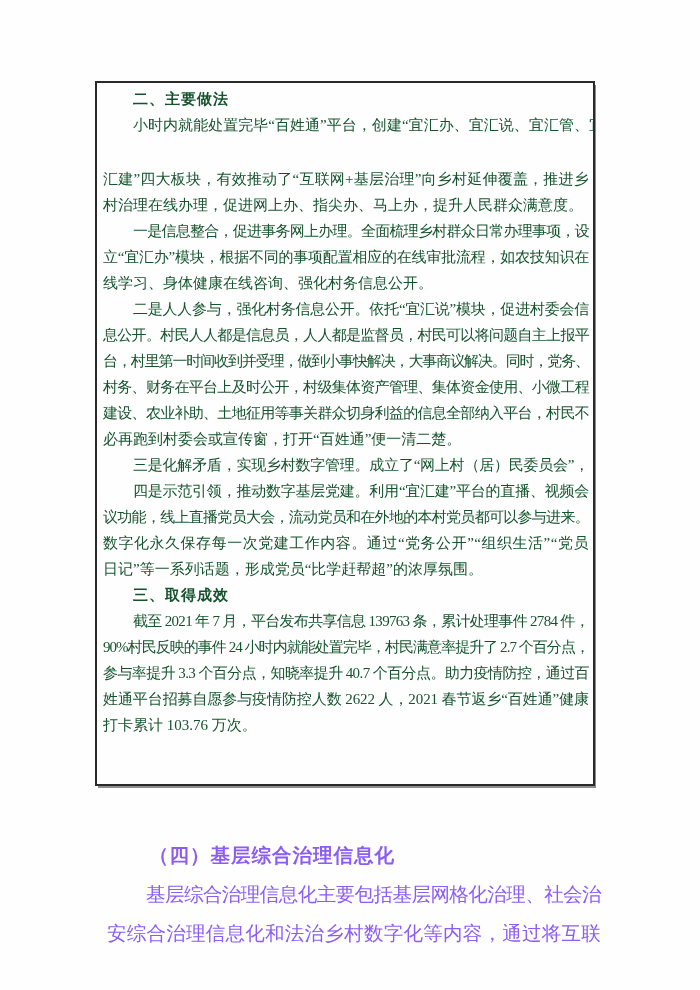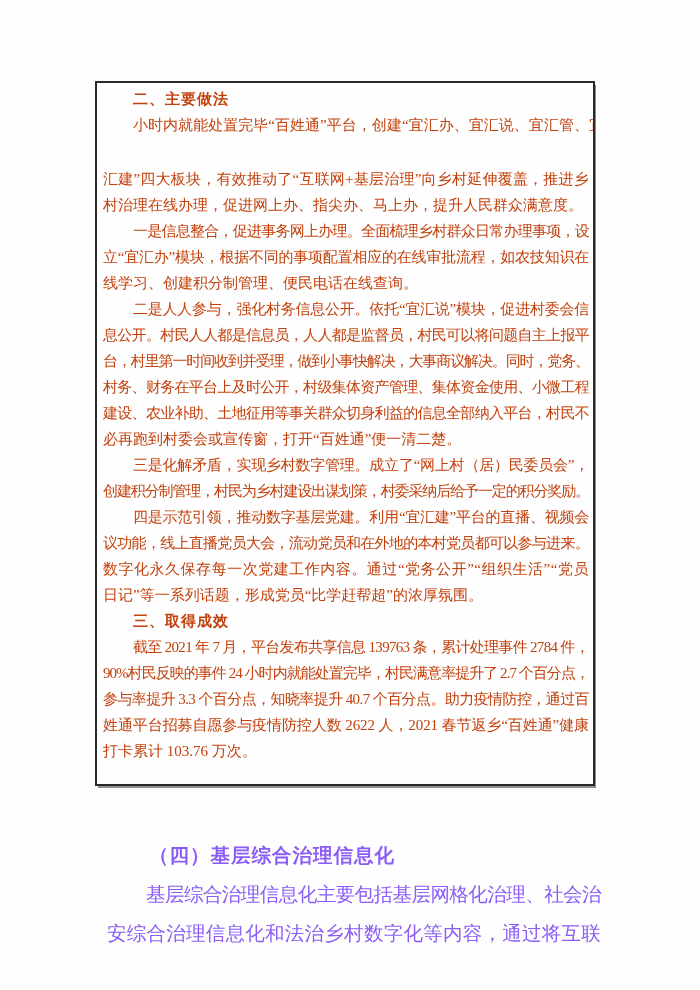--- a/index.html
+++ b/index.html
@@ -17,21 +17,21 @@
   .text-box {
     position:absolute;
     left:95px; top:81px;
     width:500px; height:705px;
     box-sizing:border-box;
     border:2px solid #2a2a2a;
     box-shadow:2px 3px 0 -1px #8e8e8e;
     padding:3px 4px 0 6px;
     font-size:15px;
     line-height:26px;
-    color:#c2410c;
+    color:#14532d;
     overflow:hidden;
   }
   .line { white-space:nowrap; }
   .line .txt { display:inline-block; }
   .text-box .indent { padding-left:30px; }
   .line.heading .txt { font-weight:bold; letter-spacing:1px; }
   
   .below {
     position:absolute;
     left:107px; top:836px;
@@ -56,29 +56,28 @@
 <body>
 
 <div class="page">
   <div class="text-box">
       <div class="line indent heading"><span class="txt">二、主要做法</span></div>
       <div class="line indent jst"><span class="txt" style="letter-spacing: 0.0317383px;">小时内就能处置完毕“百姓通”平台，创建“宜汇办、宜汇说、宜汇管、宜</span></div>
       <div class="line jst"><span class="txt" style="letter-spacing: 0.222426px; margin-top: 28px;">汇建”四大板块，有效推动了“互联网+基层治理”向乡村延伸覆盖，推进乡</span></div>
       <div class="line"><span class="txt">村治理在线办理，促进网上办、指尖办、马上办，提升人民群众满意度。</span></div>
       <div class="line indent jst"><span class="txt" style="letter-spacing: -0.75px;">一是信息整合，促进事务网上办理。全面梳理乡村群众日常办理事项，设</span></div>
       <div class="line jst"><span class="txt" style="letter-spacing: -0.215533px;">立“宜汇办”模块，根据不同的事项配置相应的在线审批流程，如农技知识在</span></div>
-      <div class="line"><span class="txt">线学习、创建积分制管理、便民电话在线查询。</span></div>
+      <div class="line"><span class="txt">线学习、身体健康在线咨询、强化村务信息公开。</span></div>
       <div class="line indent jst"><span class="txt" style="letter-spacing: -0.229004px;">二是人人参与，强化村务信息公开。依托“宜汇说”模块，促进村委会信</span></div>
       <div class="line jst"><span class="txt" style="letter-spacing: -0.705882px;">息公开。村民人人都是信息员，人人都是监督员，村民可以将问题自主上报平</span></div>
       <div class="line jst"><span class="txt" style="letter-spacing: -1.11429px;">台，村里第一时间收到并受理，做到小事快解决，大事商议解决。同时，党务、</span></div>
       <div class="line jst"><span class="txt" style="letter-spacing: -0.705882px;">村务、财务在平台上及时公开，村级集体资产管理、集体资金使用、小微工程</span></div>
       <div class="line jst"><span class="txt" style="letter-spacing: -0.705882px;">建设、农业补助、土地征用等事关群众切身利益的信息全部纳入平台，村民不</span></div>
       <div class="line"><span class="txt">必再跑到村委会或宣传窗，打开“百姓通”便一清二楚。</span></div>
       <div class="line indent jst"><span class="txt" style="letter-spacing: -0.229004px;">三是化解矛盾，实现乡村数字管理。成立了“网上村（居）民委员会”，</span></div>
-      <div class="line jst"><span class="txt" style="letter-spacing: -1.11429px;">创建积分制管理，村民为乡村建设出谋划策，村委采纳后给予一定的积分奖励。</span></div>
       <div class="line indent jst"><span class="txt" style="letter-spacing: -0.229004px;">四是示范引领，推动数字基层党建。利用“宜汇建”平台的直播、视频会</span></div>
       <div class="line jst"><span class="txt" style="letter-spacing: -0.705882px;">议功能，线上直播党员大会，流动党员和在外地的本村党员都可以参与进来。</span></div>
       <div class="line jst"><span class="txt" style="letter-spacing: 0.52068px; font-family: Liberation Serif, serif;">数字化永久保存每一次党建工作内容。通过“党务公开”“组织生活”“党员</span></div>
       <div class="line"><span class="txt">日记”等一系列话题，形成党员“比学赶帮超”的浓厚氛围。</span></div>
       <div class="line indent heading"><span class="txt">三、取得成效</span></div>
       <div class="line indent jst"><span class="txt" style="letter-spacing: -0.684783px;">截至 2021 年 7 月，平台发布共享信息 139763 条，累计处理事件 2784 件，</span></div>
       <div class="line jst"><span class="txt" style="letter-spacing: -0.958333px;">90%村民反映的事件 24 小时内就能处置完毕，村民满意率提升了 2.7 个百分点，</span></div>
       <div class="line jst"><span class="txt" style="letter-spacing: -0.585366px;">参与率提升 3.3 个百分点，知晓率提升 40.7 个百分点。助力疫情防控，通过百</span></div>
       <div class="line jst"><span class="txt" style="letter-spacing: -0.0894531px;">姓通平台招募自愿参与疫情防控人数 2622 人，2021 春节返乡“百姓通”健康</span></div>
       <div class="line"><span class="txt">打卡累计 103.76 万次。</span></div>

